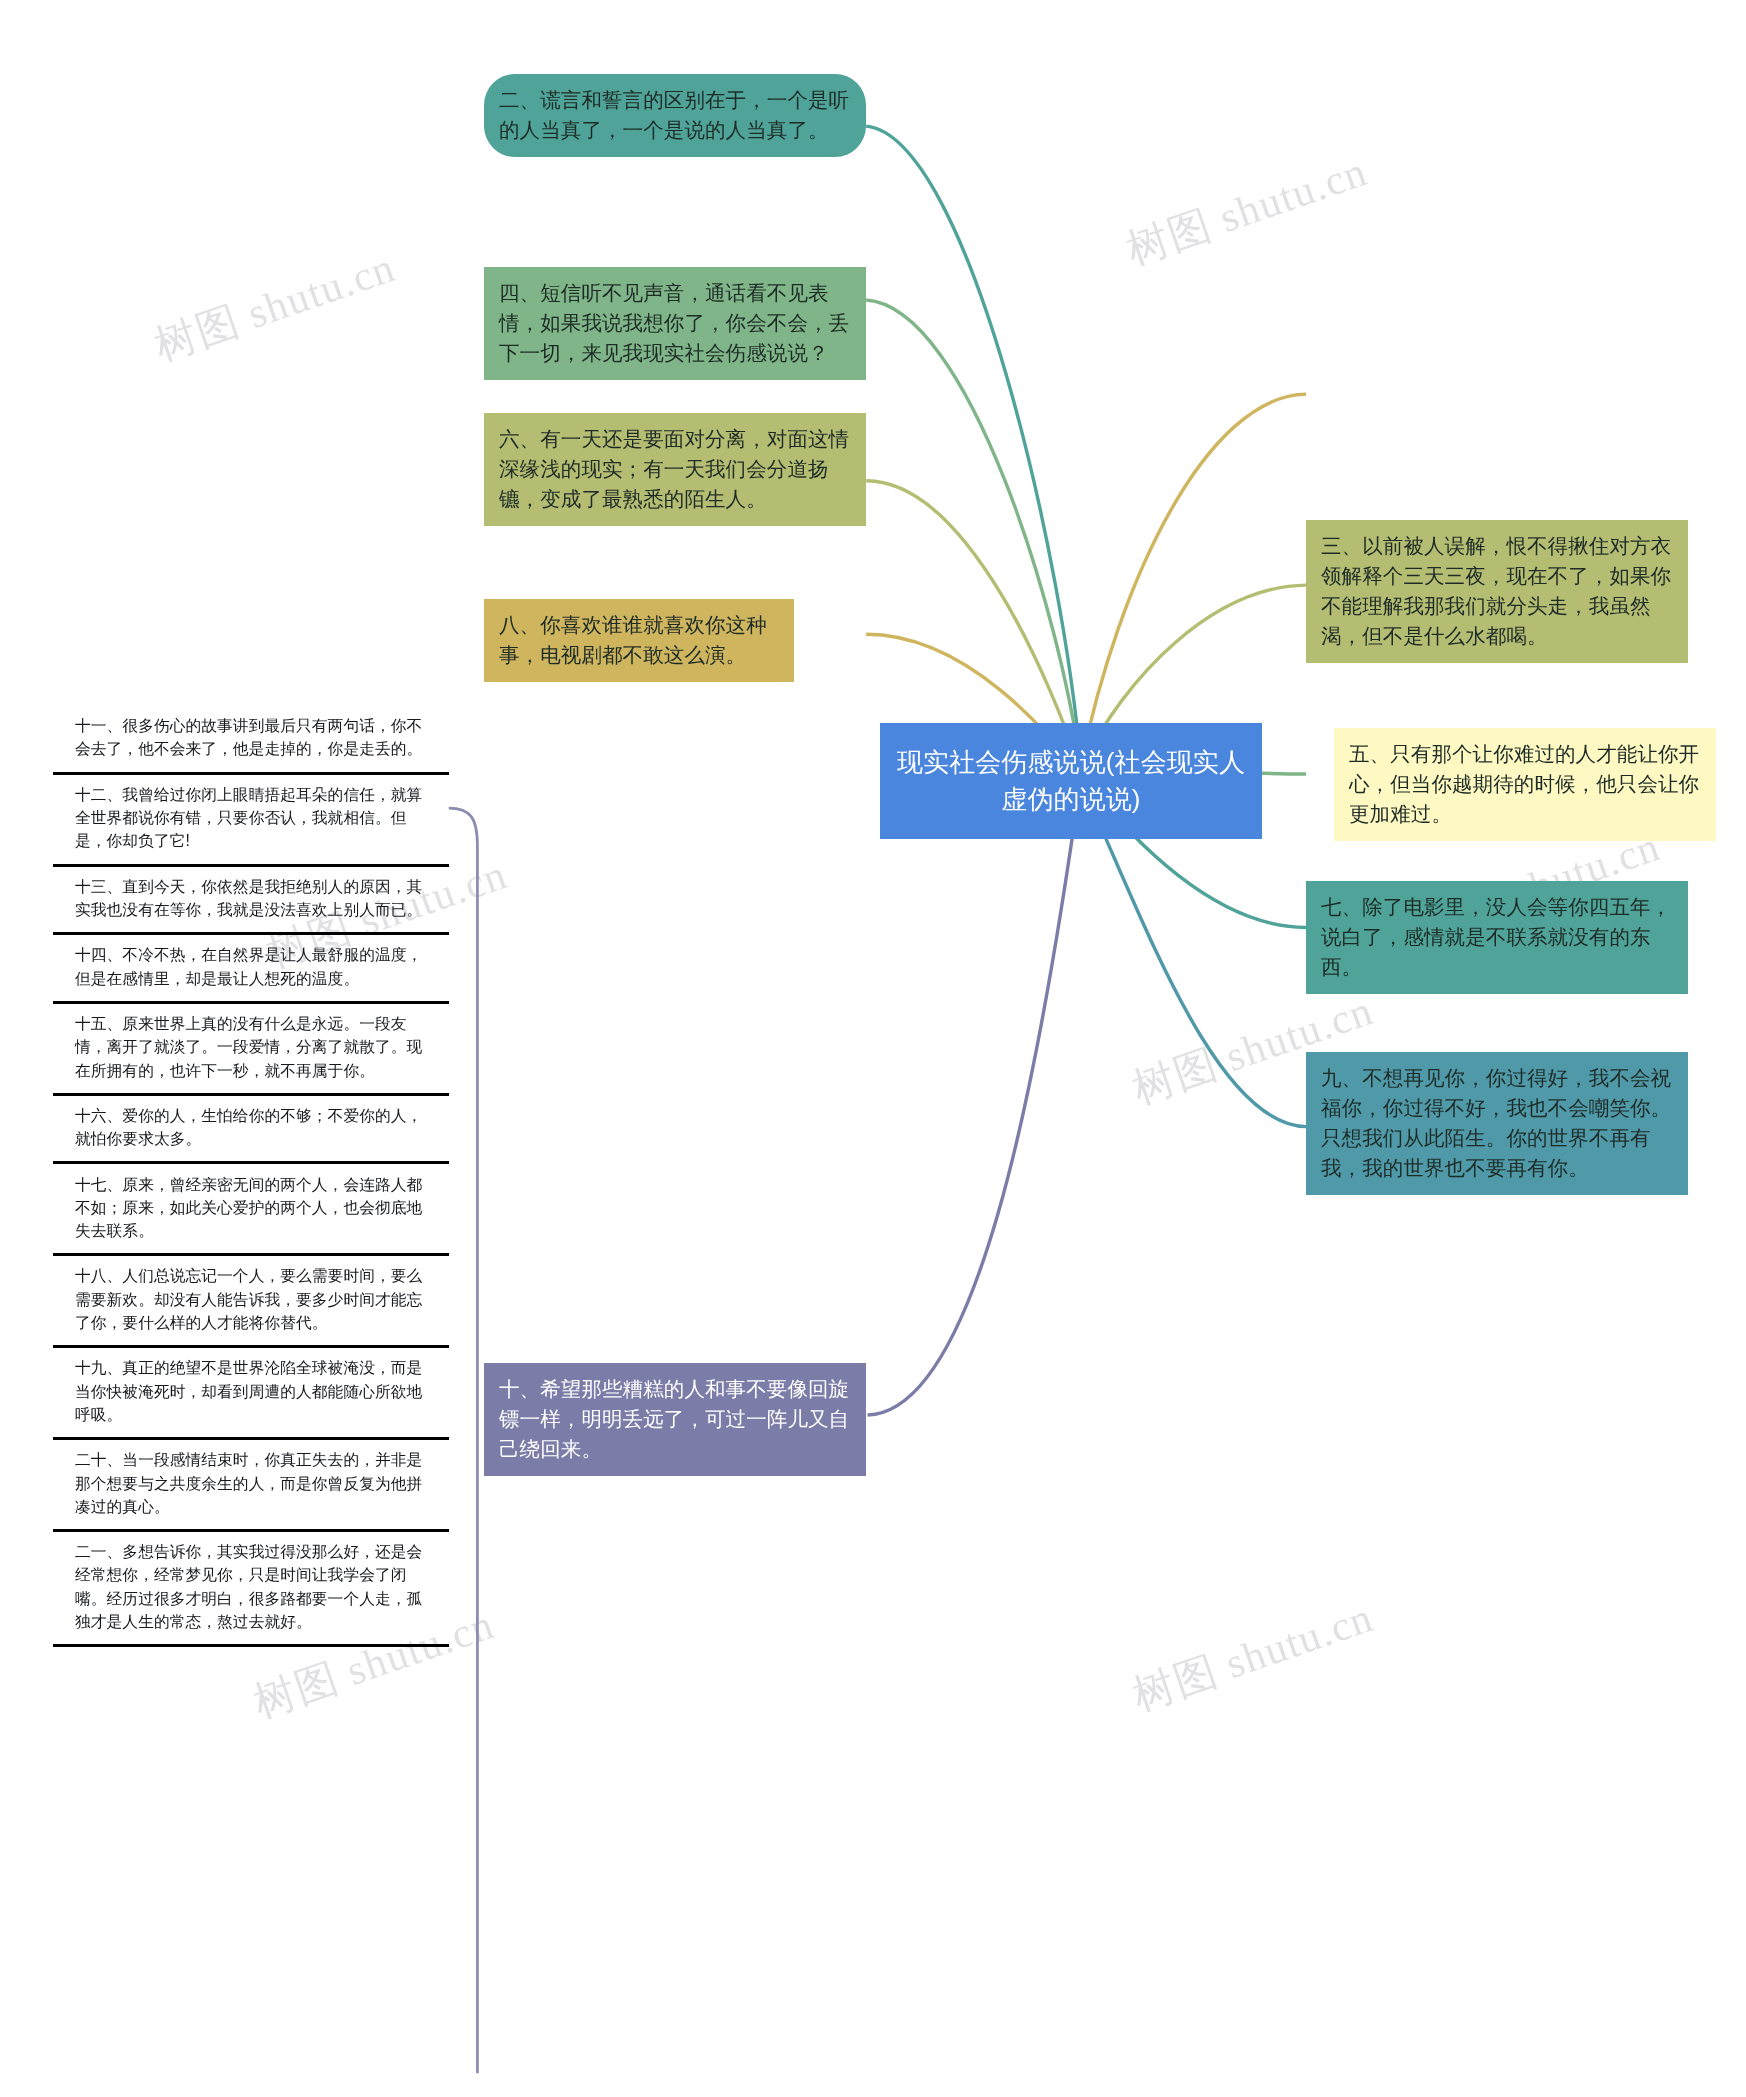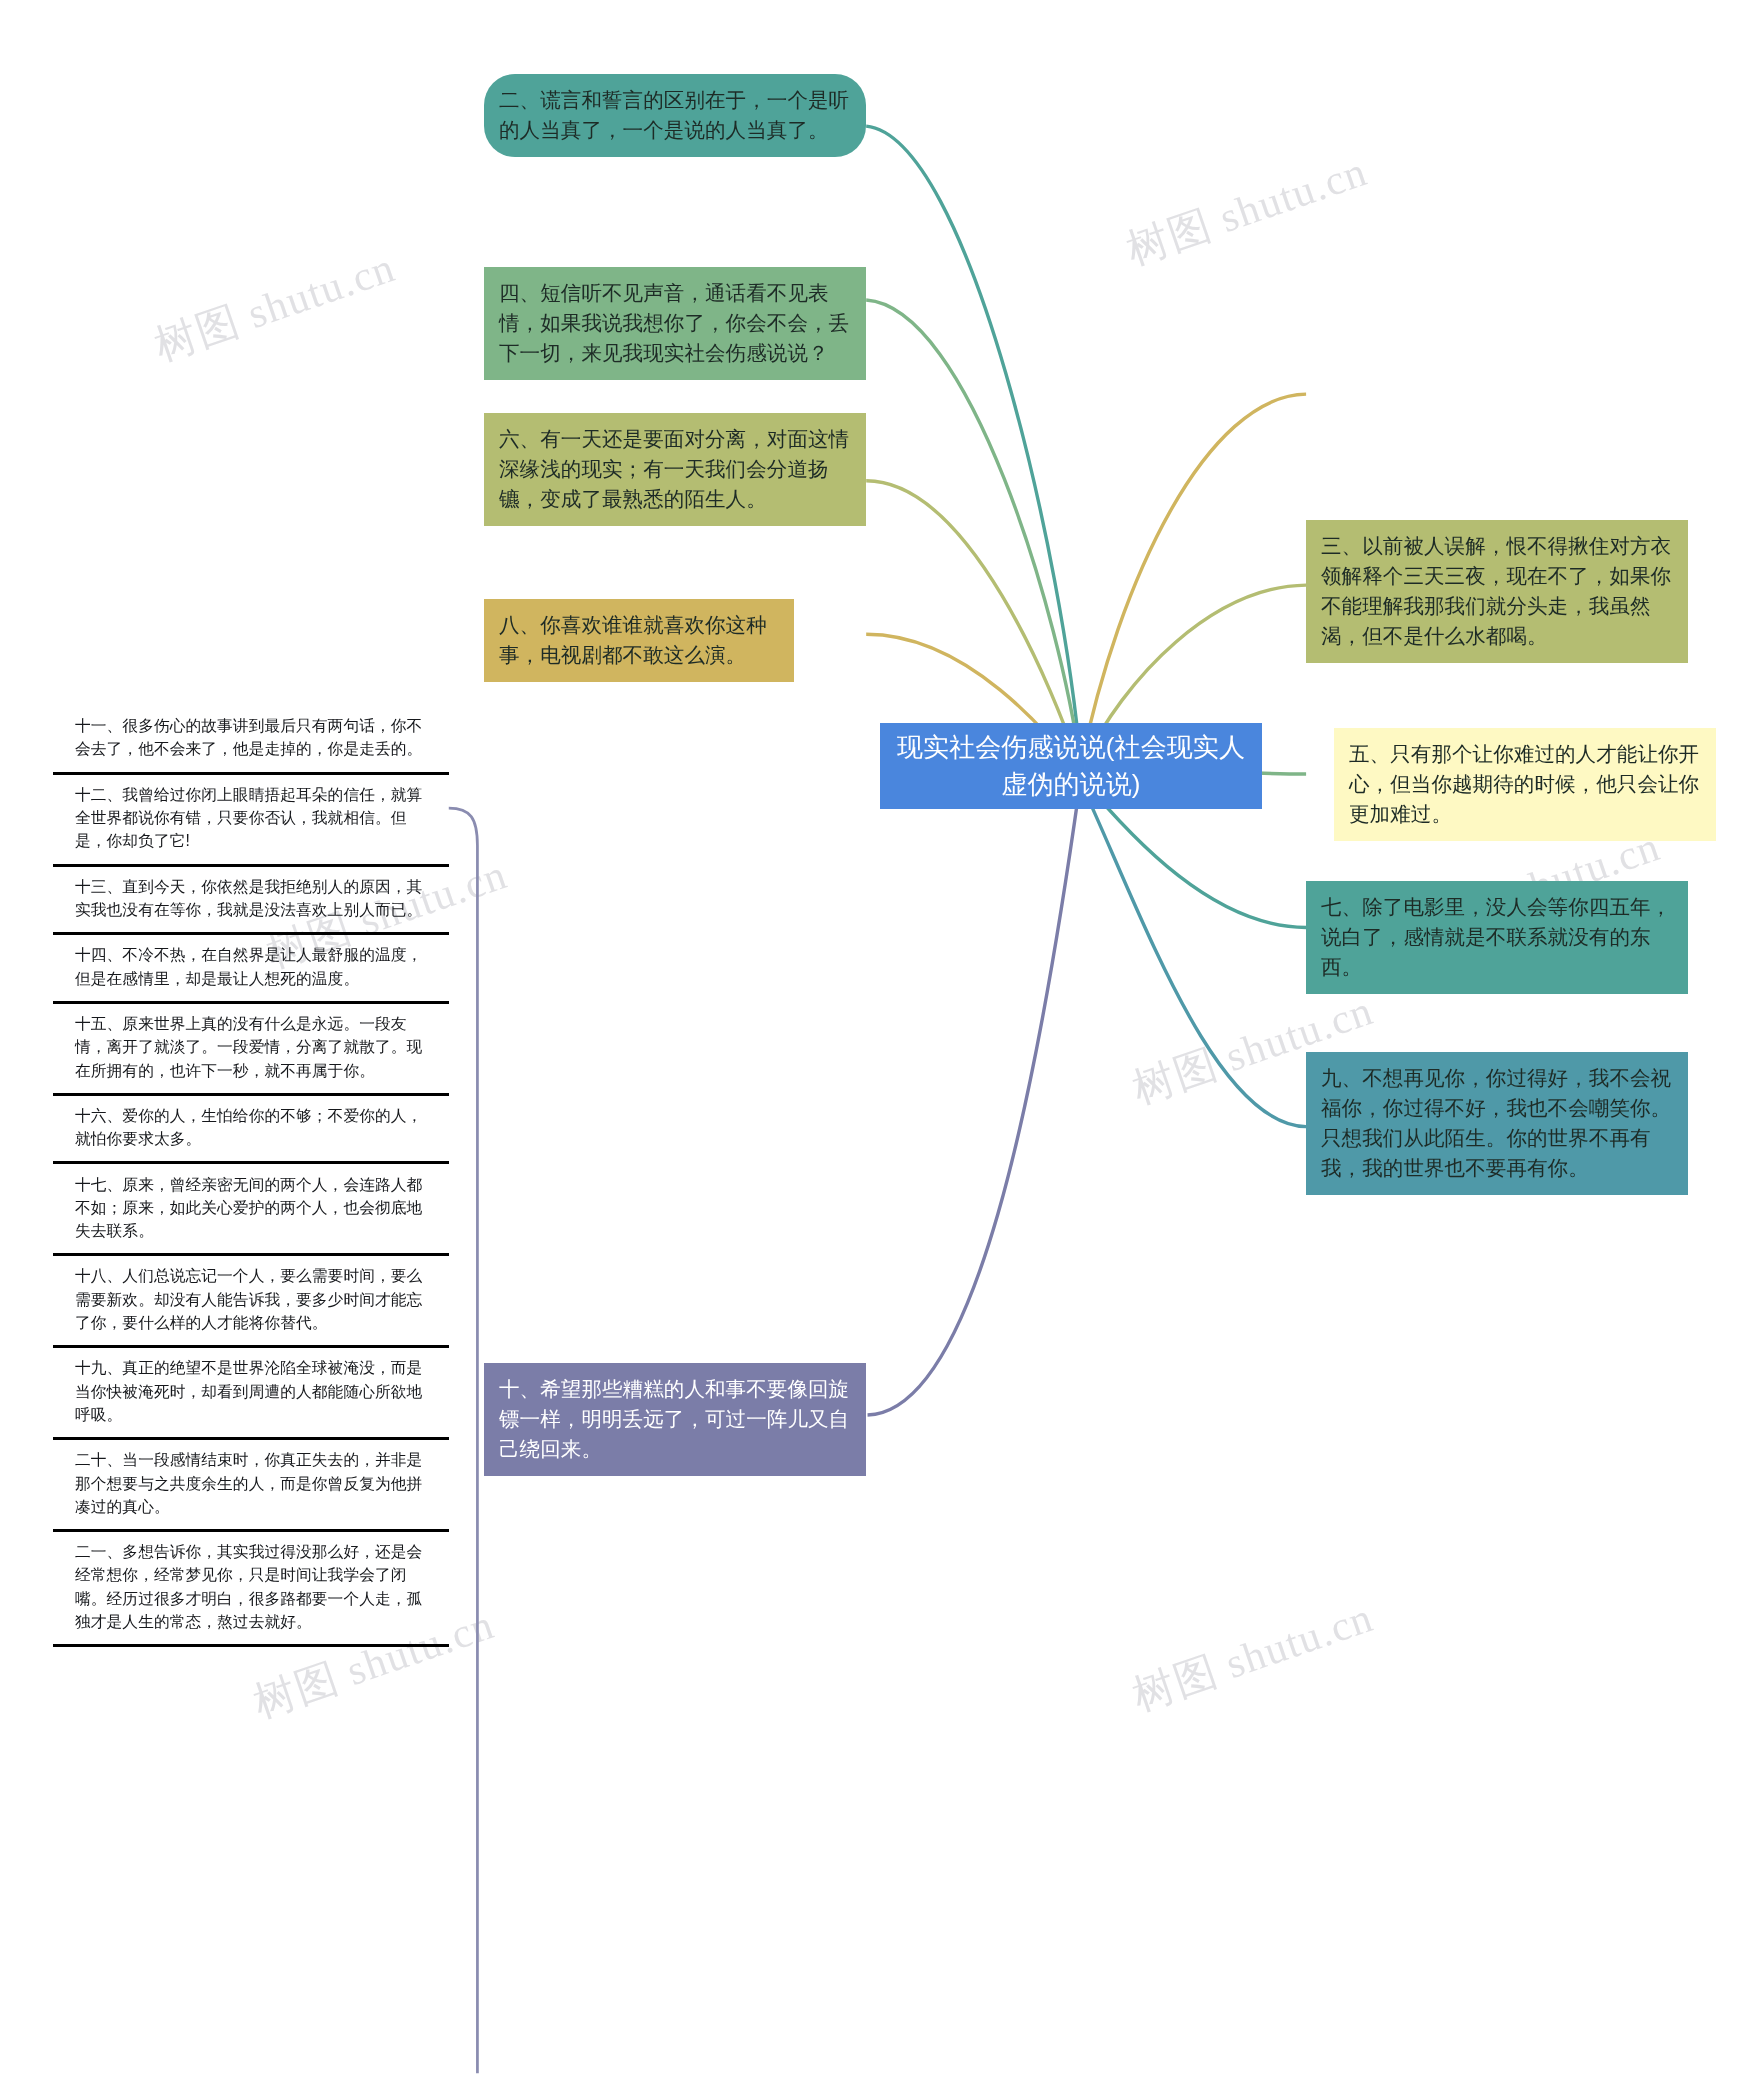--- a/index.html
+++ b/index.html
@@ -39,21 +39,21 @@
     color: #1d2b26;
     letter-spacing: 0.1px;
     word-break: break-all;
   }
   .node.center {
     background: #4a86dd;
     color: #ffffff;
     font-size: 26px;
     line-height: 1.42;
     text-align: center;
-    padding: 6px 11px;
+    padding: 21px 11px;
   }
   .node.purple {
     background: #7b7da8;
     color: #ffffff;
   }
   .leftlist {
     position: absolute;
     left: 53px;
     top: 706px;
     width: 396px;

